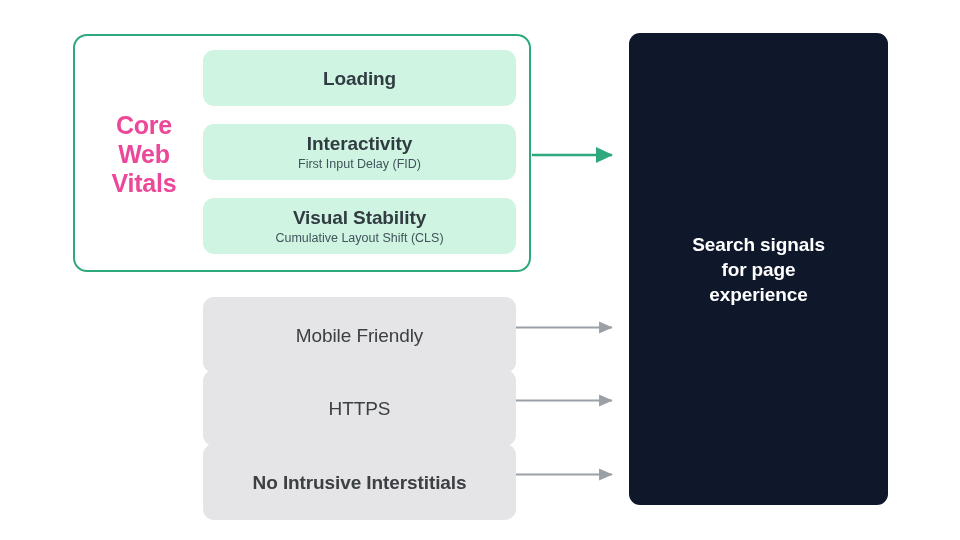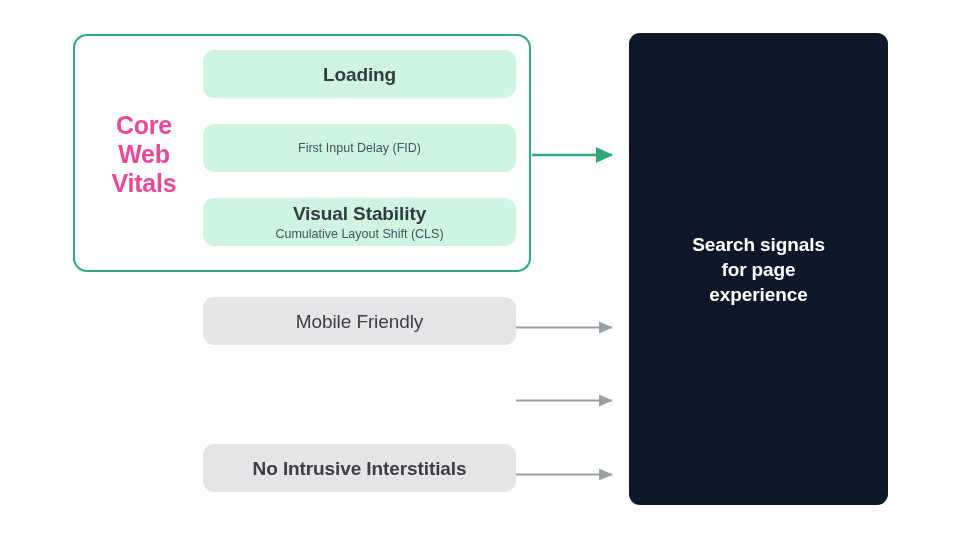--- a/index.html
+++ b/index.html
@@ -44,21 +44,21 @@
     letter-spacing: -0.2px;
     text-align: center;
   }
   .cwv-label span { display: block; }
 
   
   .metric-card {
     position: absolute;
     left: 203px;
     width: 313px;
-    height: 48px;
+    height: 56px;
     background: #CFF5E2;
     border-radius: 11px;
     box-sizing: border-box;
     display: flex;
     flex-direction: column;
     align-items: center;
     justify-content: center;
   }
   .metric-card.m1 { top: 50px; }
   .metric-card.m2 { top: 124px; }
@@ -76,21 +76,21 @@
     color: #41535C;
     line-height: 17px;
     margin-top: 1px;
   }
 
   
   .signal-card {
     position: absolute;
     left: 203px;
     width: 313px;
-    height: 48px;
+    height: 76px;
     background: #E5E5E7;
     border-radius: 11px;
     display: flex;
     align-items: center;
     justify-content: center;
     box-sizing: border-box;
   }
   .signal-card.s1 { top: 297px; }
   .signal-card.s2 { top: 370px; }
   .signal-card.s3 { top: 444px; font-weight: bold; }
@@ -147,32 +147,36 @@
     <span>Core</span>
     <span>Web</span>
     <span>Vitals</span>
   </div>
 
   <div class="metric-card m1">
     <div class="metric-title">Loading</div>
   </div>
 
   <div class="metric-card m2">
+    <div class="metric-title">Interactivity</div>
     <div class="metric-sub">First Input Delay (FID)</div>
   </div>
 
   <div class="metric-card m3">
     <div class="metric-title">Visual Stability</div>
     <div class="metric-sub">Cumulative Layout Shift (CLS)</div>
   </div>
 
   <div class="signal-card s1">
     <div class="signal-label">Mobile Friendly</div>
   </div>
 
+  <div class="signal-card s2">
+    <div class="signal-label">HTTPS</div>
+  </div>
 
   <div class="signal-card s3">
     <div class="signal-label">No Intrusive Interstitials</div>
   </div>
 
   <div class="destination">
     <div class="destination-text">Search signals
 for page
 experience</div>
   </div>

